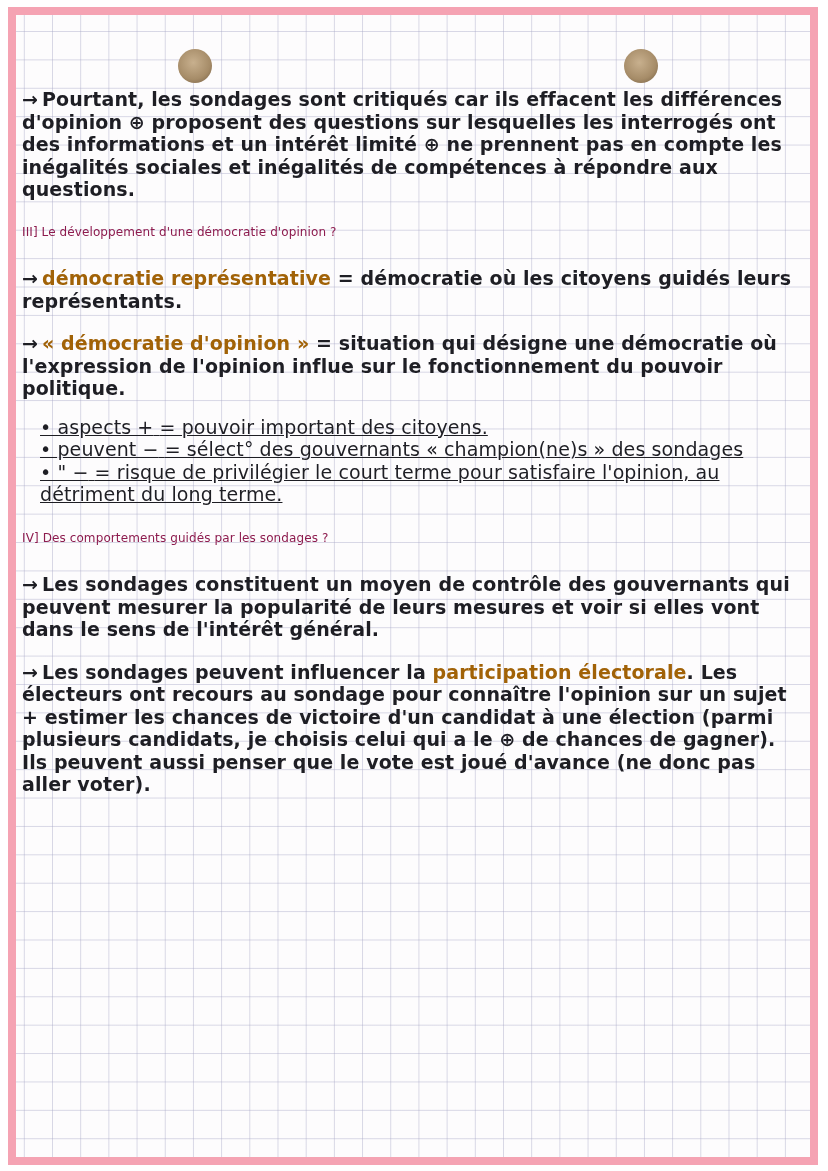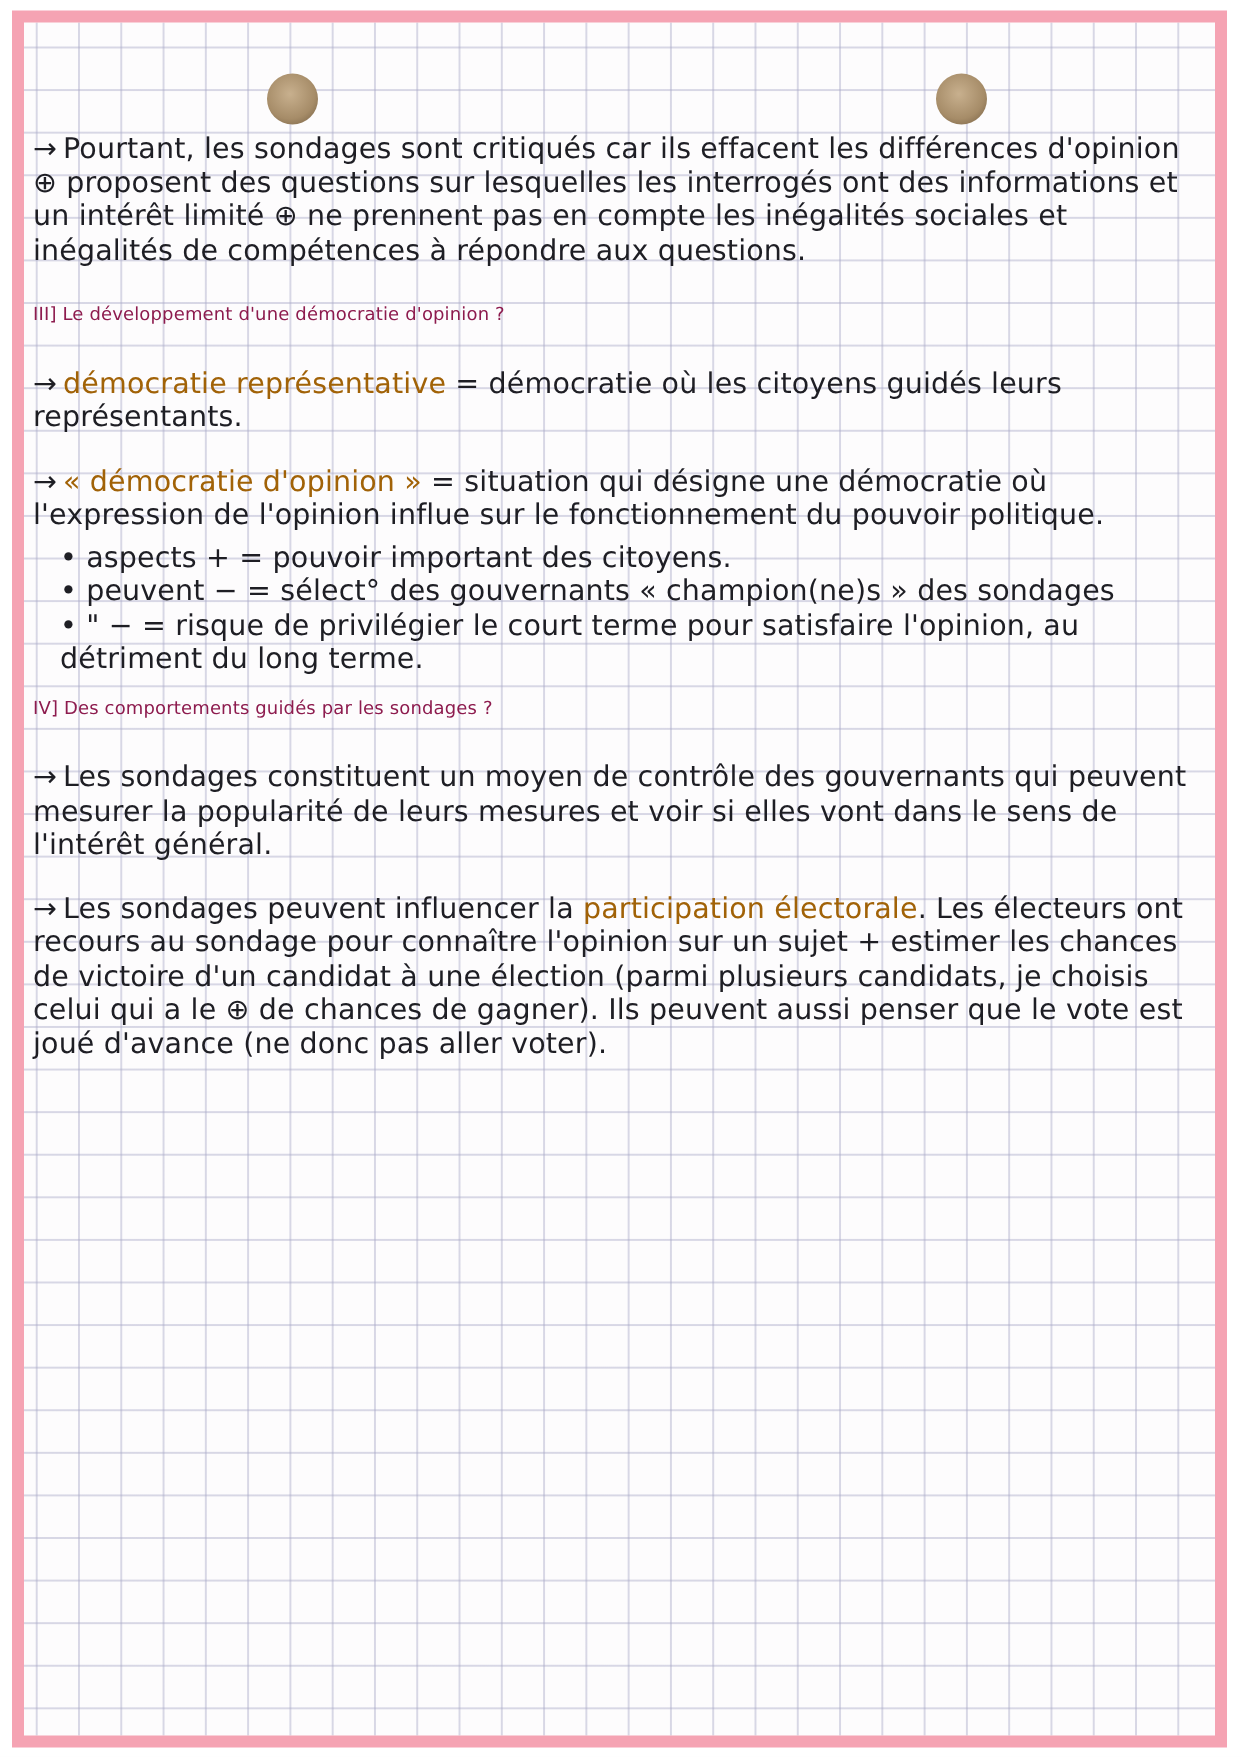--- a/index.html
+++ b/index.html
@@ -22,25 +22,25 @@
   .hole {
     position: absolute; width: 34px; height: 34px; border-radius: 50%;
     background: radial-gradient(circle at 45% 40%, #c8b08e 0%, #a68c68 60%, #6f5a3f 100%);
   }
   .content {
     position: absolute; left: 22px; top: 88px; width: 770px;
     color: #1e1e24;
     font-family: "DejaVu Sans", sans-serif;
     font-size: 19px; line-height: 22.5px; letter-spacing: 0.1px;
   }
-  .block { margin: 0 0 20px 0; }
+  .block { margin: 0 0 20px 0; font-weight: bold; }
   .heading { color: #8d1b4e; font-size: 12px; margin: 10px 0 24px 0; }
   .hl { color: #a16207; }
   .arrow { color: #1e1e24; margin-right: 4px; }
-  .sub { padding-left: 18px; }
+  .sub { padding-left: 18px; text-decoration: underline; }
 </style>
 </head>
 <body>
 
 <div class="page">
   <div class="hole" style="left:162px; top:34px;"></div>
   <div class="hole" style="left:608px; top:34px;"></div>
 </div>
 
 <div class="content">
@@ -48,40 +48,40 @@
   <p class="block">
     <span class="arrow">→</span><span>Pourtant, les sondages sont critiqués car ils effacent les différences d'opinion ⊕ proposent des questions sur lesquelles les interrogés ont des informations et un intérêt limité ⊕ ne prennent pas en compte les inégalités sociales et inégalités de compétences à répondre aux questions.</span>
   </p>
 
   <div class="heading">III] Le développement d'une démocratie d'opinion ?</div>
 
   <p class="block">
     <span class="arrow">→</span><span class="hl">démocratie représentative</span><span> = </span><span>démocratie où les citoyens guidés leurs représentants.</span>
   </p>
 
-  <p class="block" style="margin-bottom:6px">
+  <p class="block" style="margin-bottom:16px">
     <span class="arrow">→</span><span class="hl">« démocratie d'opinion »</span><span> = </span><span>situation qui désigne une démocratie où l'expression de l'opinion influe sur le fonctionnement du pouvoir politique.</span>
   </p>
 
   <div class="sub">
     <div>
       <span>• aspects +</span>
       <span>= pouvoir important des citoyens.</span>
     </div>
     <div>
       <span>• peuvent −</span>
       <span>= sélect° des gouvernants « champion(ne)s » des sondages</span>
     </div>
     <div>
       <span>• "  −</span>
       <span>= risque de privilégier le court terme pour satisfaire l'opinion, au détriment du long terme.</span>
     </div>
   </div>
 
-  <div class="heading" style="margin-top:10px">IV] Des comportements guidés par les sondages ?</div>
+  <div class="heading" style="margin-top:21px">IV] Des comportements guidés par les sondages ?</div>
 
   <p class="block">
     <span class="arrow">→</span><span>Les sondages constituent un moyen de contrôle des gouvernants qui peuvent mesurer la popularité de leurs mesures et voir si elles vont dans le sens de l'intérêt général.</span>
   </p>
 
   <p class="block">
     <span class="arrow">→</span><span>Les sondages peuvent influencer la </span><span class="hl">participation électorale</span><span>. Les électeurs ont recours au sondage pour connaître l'opinion sur un sujet + estimer les chances de victoire d'un candidat à une élection (parmi plusieurs candidats, je choisis celui qui a le ⊕ de chances de gagner). Ils peuvent aussi penser que le vote est joué d'avance (ne donc pas aller voter).</span>
   </p>
 
 

